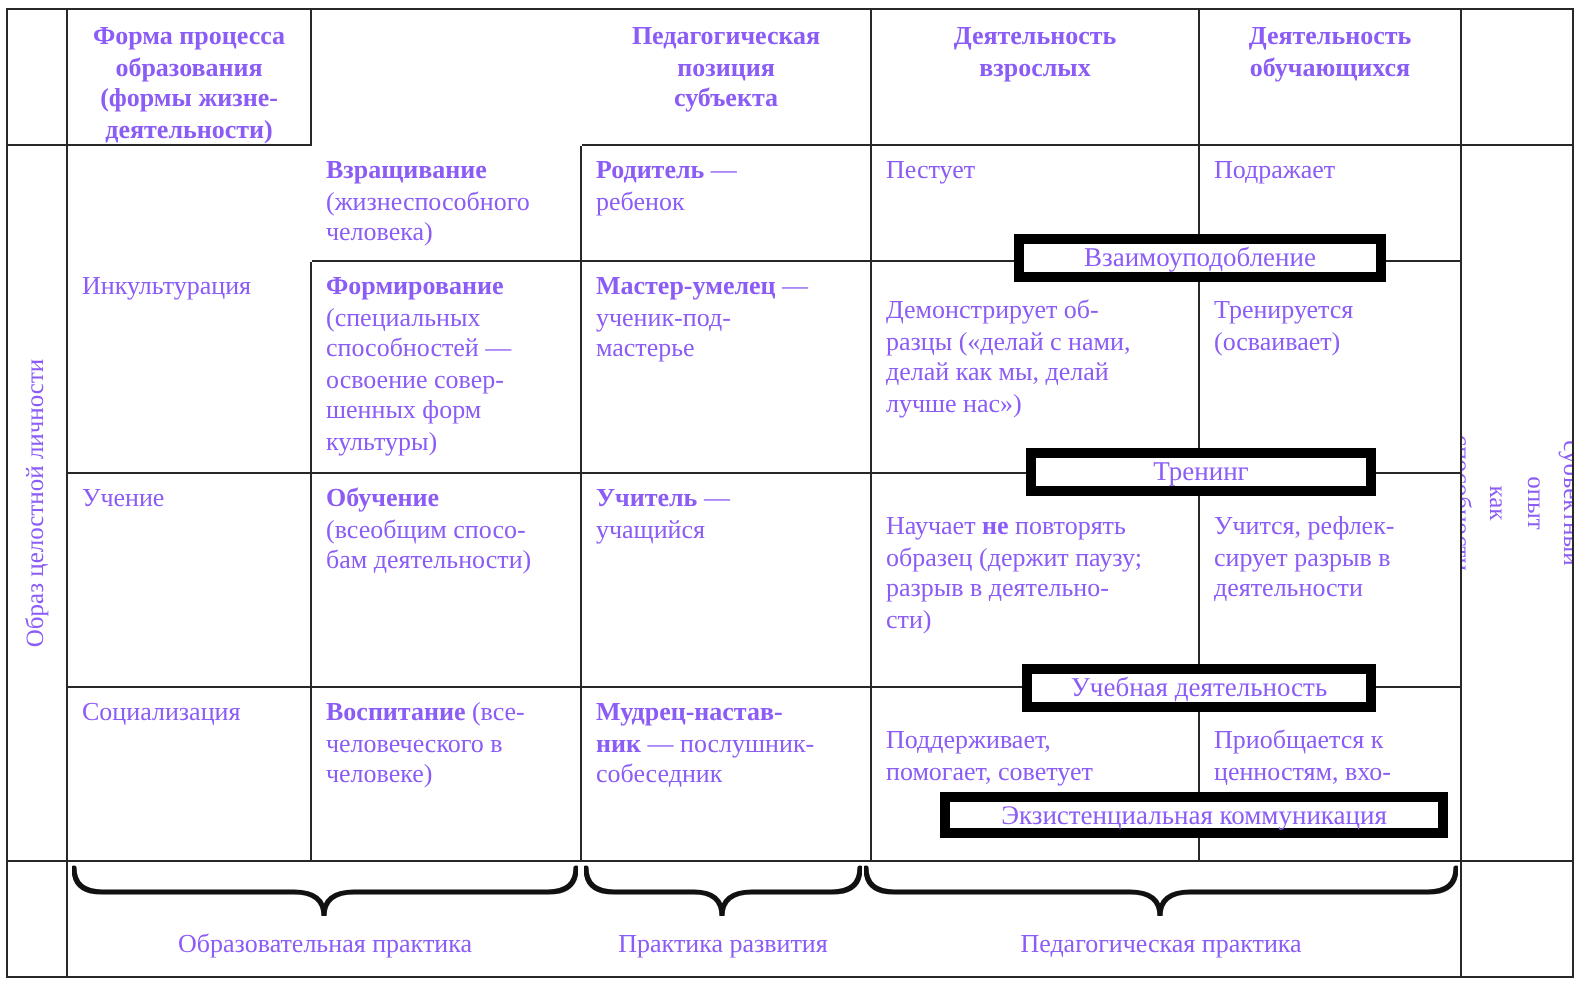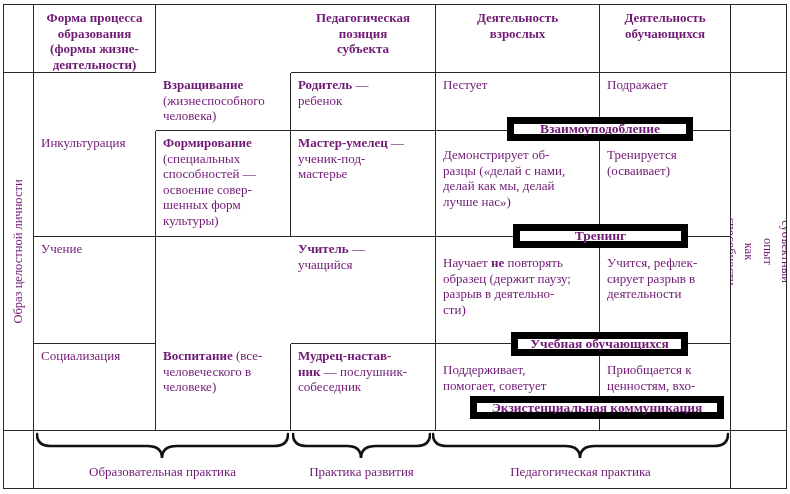--- a/index.html
+++ b/index.html
@@ -2,21 +2,21 @@
 <html><head>
 <meta charset="utf-8">
 <style>
   * { box-sizing: border-box; margin: 0; padding: 0; }
   html, body { background: #ffffff; }
   .canvas {
     position: relative;
     width: 790px; height: 494px;
     background: #ffffff;
     font-family: "Liberation Serif", "DejaVu Serif", serif;
-    color: #701a75;
+    color: #8b5cf6;
     overflow: hidden;
   }
   .grid {
     position: absolute; left: 3px; top: 4px;
     display: grid;
     grid-template-columns: 30px 122px 135px 145px 164px 131px 56px;
     grid-template-rows: 68px 58px 106px 107px 87px 58px;
     border-top: 1px solid #282828;
     border-left: 1px solid #282828;
   }
@@ -39,22 +39,22 @@
   .pt16 { padding-top: 16px; }
   .pt18 { padding-top: 18px; }
   .nopad { padding: 0; }
   .vcell { display: flex; align-items: center; justify-content: center; padding: 0; }
   .vtext { white-space: nowrap; font-size: 12.5px; }
   .ccw { transform: rotate(-90deg); }
   .cw  { transform: rotate(90deg); white-space: pre-line; text-align: center; line-height: 1.45; width: max-content; }
   .overlay-box {
     position: absolute;
     background: #fff;
-    border: 7px solid #000000;
-    font-weight: bold;
+    border: 5px solid #000000;
+    font-weight: normal;
     font-size: 13.5px;
     text-align: center;
     display: flex; align-items: center; justify-content: center;
     z-index: 3;
   }
   .brace { position: absolute; z-index: 1; }
   .brace path { fill: none; stroke: #111; stroke-width: 2.6; stroke-linecap: round; }
   .brace-label {
     position: absolute;
     text-align: center;
@@ -106,20 +106,23 @@
 ученик-под-
 мастерье</span></div>
     <div class="cell pt16" style="grid-area:3/5"><span>Демонстрирует об-
 разцы («делай с нами,
 делай как мы, делай
 лучше нас»)</span><span class="b"></span><span></span></div>
     <div class="cell pt16" style="grid-area:3/6">Тренируется
 (осваивает)</div>
 
     <div class="cell" style="grid-area:4/2">Учение</div>
+    <div class="cell" style="grid-area:4/3"><span class="b">Обучение</span><span>
+(всеобщим спосо-
+бам деятельности)</span></div>
     <div class="cell" style="grid-area:4/4"><span class="b">Учитель</span><span> —
 учащийся</span></div>
     <div class="cell pt18" style="grid-area:4/5"><span>Научает </span><span class="b">не</span><span> повторять
 образец (держит паузу;
 разрыв в деятельно-
 сти)</span></div>
     <div class="cell pt18" style="grid-area:4/6">Учится, рефлек-
 сирует разрыв в
 деятельности</div>
 
@@ -155,16 +158,16 @@
   <svg class="brace" style="left:432px; top:431px;" width="297" height="29" viewBox="0 0 297 29">
     <path d="M 1,3 Q 1,15 15,15 L 133,15 Q 148,15 148,27 Q 148,15 163,15 L 282,15 Q 296,15 296,3"></path>
   </svg>
 
   <div class="brace-label" style="left:36px; top:464px; width:253px;">Образовательная практика</div>
   <div class="brace-label" style="left:292px; top:464px; width:139px;">Практика развития</div>
   <div class="brace-label" style="left:432px; top:464px; width:297px;">Педагогическая практика</div>
 
   <div class="overlay-box" style="left:507px; top:117px; width:186px; height:24px;">Взаимоуподобление</div>
   <div class="overlay-box" style="left:513px; top:224px; width:175px; height:24px;">Тренинг</div>
-  <div class="overlay-box" style="left:511px; top:332px; width:177px; height:24px;">Учебная обучающихся</div>
+  <div class="overlay-box" style="left:511px; top:332px; width:177px; height:24px;">Учебная деятельность</div>
   <div class="overlay-box" style="left:470px; top:396px; width:254px; height:23px;">Экзистенциальная коммуникация</div>
 
 </div>
 
 </body></html>

